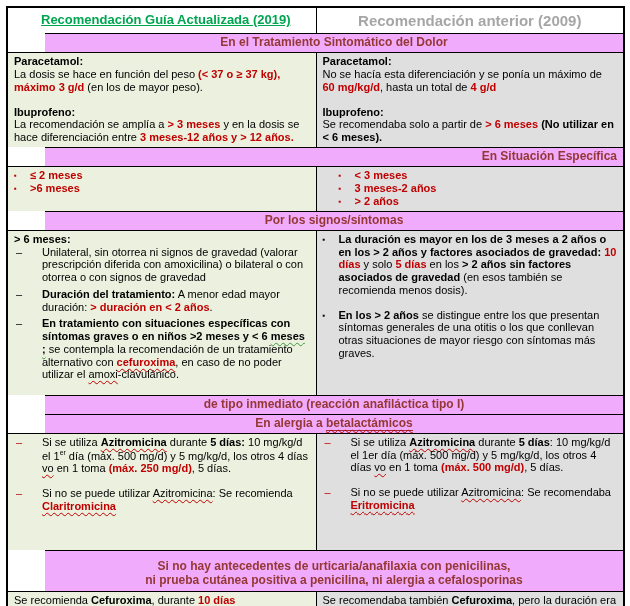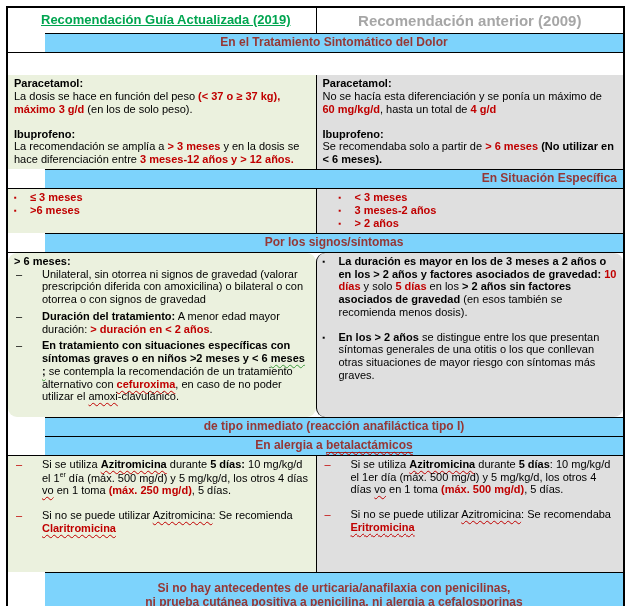--- a/index.html
+++ b/index.html
@@ -29,38 +29,38 @@
   .red{color:var(--red);font-weight:bold;}
   .wavy{text-decoration:underline;text-decoration-style:wavy;text-decoration-color:var(--red);text-decoration-thickness:1px;text-underline-offset:2px;}
   .gwavy{text-decoration:underline;text-decoration-style:wavy;text-decoration-color:#3a9a3a;text-decoration-thickness:1px;text-underline-offset:2px;}
   .u{border-bottom:1.5px solid currentColor;}
   .sup{vertical-align:super;font-size:0.62em;}
 
   
   .colhead{padding:4px 4px;}
   .h2019{color:var(--green);font-weight:bold;font-size:13px;text-decoration:underline;padding-left:8px;}
   .h2009{color:var(--gray);font-weight:bold;font-size:15px;}
-  .trow{color:var(--darkred);font-weight:bold;font-size:12px;text-align:center;padding:1px 6px 2px 6px;background:#7dd3fc;line-height:1.25;margin-left:37px;}
+  .trow{color:var(--darkred);font-weight:bold;font-size:12px;text-align:center;padding:1px 6px 2px 6px;background:#f0abfc;line-height:1.25;margin-left:37px;}
   .trow.leftalign{text-align:right;}
   .trow2l{line-height:1.2;padding:8px 6px 3px 6px;}
 
   
   .li{display:flex;align-items:flex-start;line-height:1.16;}
   .li .mark{flex:0 0 auto;}
   .sqmark{font-size:8px;line-height:12px;padding-top:1px;width:16px;text-align:left;}
   .sq-red{color:var(--red);}
   .dashmark{width:26px;text-align:left;padding-left:2px;}
   .dash-red{color:var(--red);}
   .indent-right{padding-left:22px;}
   .txt{flex:1 1 auto;}
   .redtxt{color:var(--red);font-weight:bold;}
 
   
-  .dolor-row .cell{min-height:86px;margin-top:22px;}
-  .signos-row .cell{min-height:164px;border-radius:9px;}
+  .dolor-row .cell{min-height:86px;}
+  .signos-row .cell{min-height:164px;}
   .alergia-row .cell{min-height:116px;}
   .edad-row .cell{min-height:36px;}
   .final-row .cell{min-height:26px;}
 </style>
 </head>
 <body>
 
 <div class="doc">
 
   <div class="row two">
@@ -69,41 +69,41 @@
     </div>
     <div class="cell colhead center rightcol">
       <span class="h2009">Recomendación anterior (2009)</span>
     </div>
   </div>
 
   <div class="row trow">En el Tratamiento Sintomático del Dolor</div>
   <div class="row two dolor-row">
     <div class="cell green">
       <p><span class="b">Paracetamol:</span></p>
-      <p><span>La dosis se hace en función del peso </span><span class="red">(&lt; 37 o ≥ 37 kg), máximo 3 g/d </span><span>(en los de solo peso).</span></p>
+      <p><span>La dosis se hace en función del peso </span><span class="red">(&lt; 37 o ≥ 37 kg), máximo 3 g/d </span><span>(en los de mayor peso).</span></p>
       <div class="gap"></div>
       <p><span class="b">Ibuprofeno:</span></p>
       <p><span>La recomendación se amplía a </span><span class="red">&gt; 3 meses</span><span> y en la dosis se hace diferenciación entre </span><span class="red">3 meses-12 años y &gt; 12 años.</span></p>
     </div>
     <div class="cell grayc rightcol">
       <p><span class="b">Paracetamol:</span></p>
       <p><span>No se hacía esta diferenciación y se ponía un máximo de </span><span class="red">60 mg/kg/d</span><span>, hasta un total de </span><span class="red">4 g/d</span></p>
       <div class="gap"></div>
       <p><span class="b">Ibuprofeno:</span></p>
       <p><span>Se recomendaba solo a partir de </span><span class="red">&gt; 6 meses </span><span class="b">(No utilizar en &lt; 6 meses).</span></p>
     </div>
   </div>
 
   <div class="row trow leftalign">En Situación Específica</div>
 
   <div class="row two edad-row">
     <div class="cell green">
       <div class="li">
         <span class="mark sqmark sq-red">▪</span>
-        <span class="txt redtxt">≤ 3 meses</span>
+        <span class="txt redtxt">≤ 2 meses</span>
       </div>
       <div class="li">
         <span class="mark sqmark sq-red">▪</span>
         <span class="txt redtxt">&gt;6 meses</span>
       </div>
     </div>
     <div class="cell grayc rightcol indent-right">
       <div class="li">
         <span class="mark sqmark sq-red">▪</span>
         <span class="txt redtxt">&lt; 3 meses</span>

